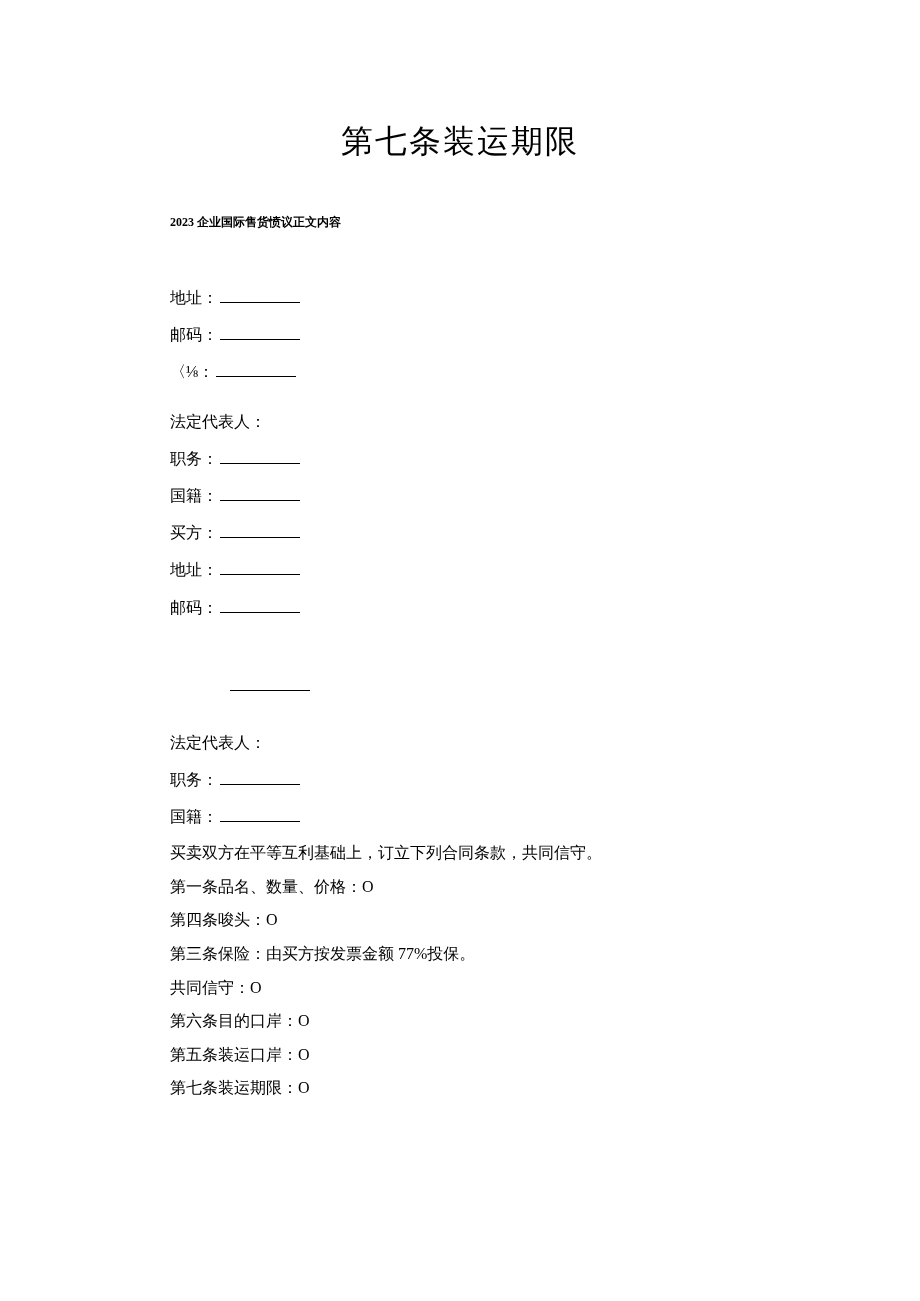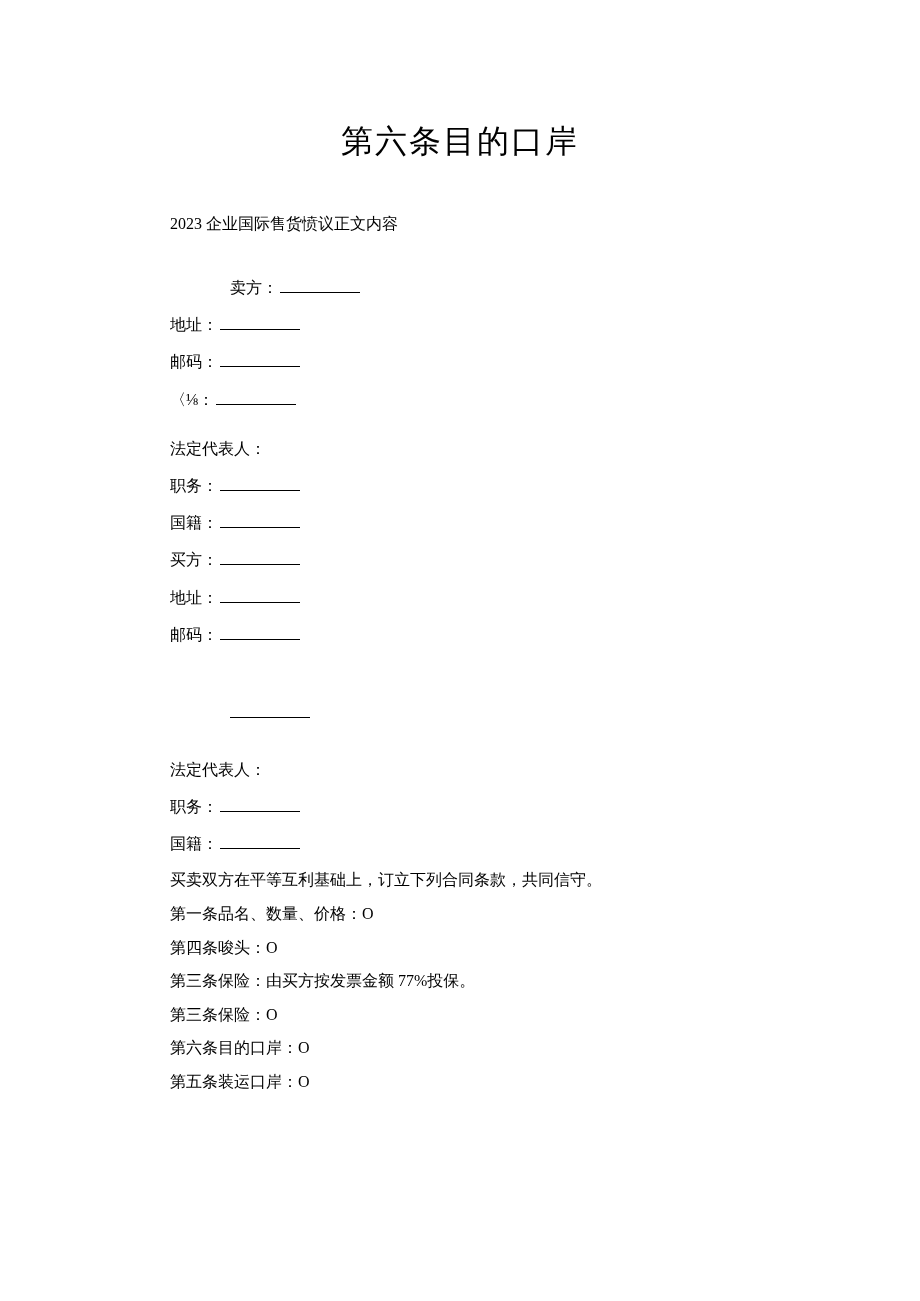--- a/index.html
+++ b/index.html
@@ -18,22 +18,23 @@
       padding: 120px 170px 80px 170px;
     }
     .title {
       text-align: center;
       font-size: 32px;
       font-weight: normal;
       margin-bottom: 50px;
       letter-spacing: 2px;
     }
     .subtitle {
-      font-size: 16px;
-      margin-bottom: 35px;
+      font-size: 12px;
+      margin-bottom: 49px;
+      font-weight: bold;
     }
     .field-line {
       font-size: 16px;
       line-height: 2.2;
       margin-bottom: 2px;
     }
     .field-indent {
       padding-left: 60px;
     }
     .blank {
@@ -63,26 +64,23 @@
     .body-text {
       font-size: 16px;
       line-height: 2.1;
       font-family: Liberation Serif, serif;
     }
   </style>
 </head>
 <body>
 
 <div class="page">
-  <h1 class="title">第六条目的口岸</h1>
+  <h1 class="title">第七条装运期限</h1>
   <div class="subtitle">2023 企业国际售货愤议正文内容</div>
 
-  <div class="field-line field-indent">
-    <span>卖方：</span><span class="blank"></span>
-  </div>
   <div class="field-line">
     <span>地址：</span><span class="blank"></span>
   </div>
   <div class="field-line">
     <span>邮码：</span><span class="blank"></span>
   </div>
   <div class="field-line">
     <span>〈⅛：</span><span class="blank"></span>
   </div>
 
@@ -123,16 +121,17 @@
     <span>职务：</span><span class="blank"></span>
   </div>
   <div class="field-line">
     <span>国籍：</span><span class="blank"></span>
   </div>
 
   <div class="body-text">买卖双方在平等互利基础上，订立下列合同条款，共同信守。</div>
   <div class="body-text">第一条品名、数量、价格：O</div>
   <div class="body-text">第四条唆头：O</div>
   <div class="body-text">第三条保险：由买方按发票金额 77%投保。</div>
-  <div class="body-text">第三条保险：O</div>
+  <div class="body-text">共同信守：O</div>
   <div class="body-text">第六条目的口岸：O</div>
   <div class="body-text">第五条装运口岸：O</div>
+  <div class="body-text">第七条装运期限：O</div>
 </div>
 
 </body></html>

